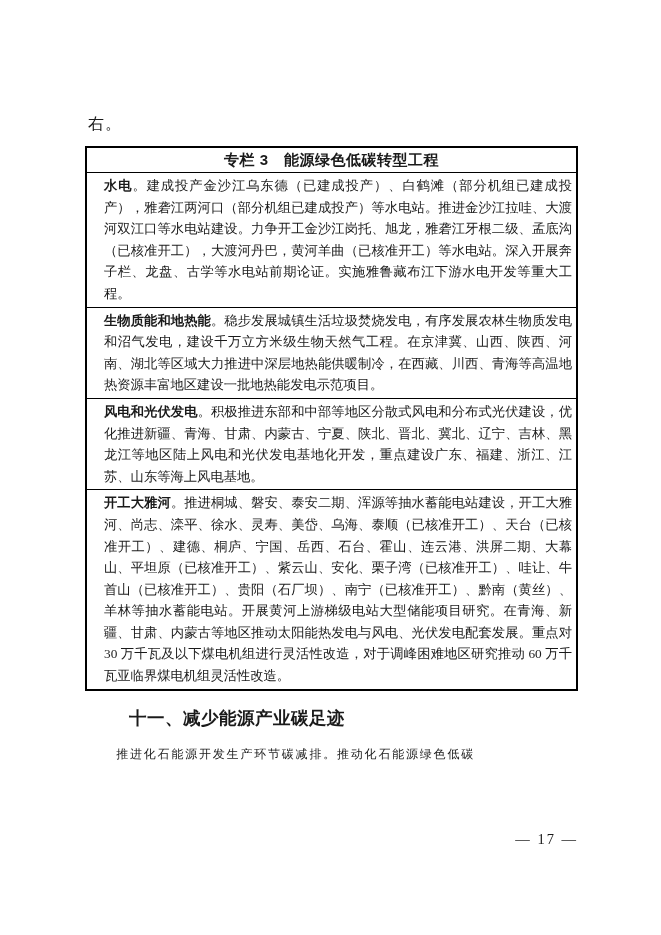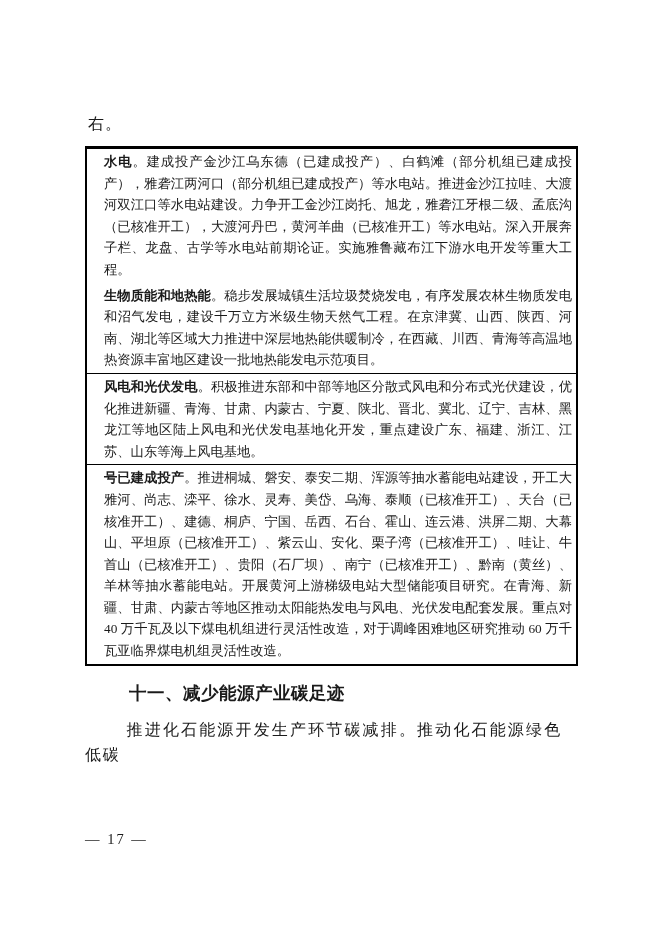--- a/index.html
+++ b/index.html
@@ -63,55 +63,56 @@
     margin: 15px 0 0 0;
     padding-left: 44px;
     font-family: Liberation Sans, sans-serif;
     font-weight: bold;
     font-size: 17.5px;
     line-height: 24px;
     letter-spacing: 0.5px;
   }
   .body-para {
     margin: 12px 16px 0 0;
-    font-size: 16px;
+    font-size: 12px;
     line-height: 25px;
     text-indent: 2.6em;
     letter-spacing: 1.8px;
     text-align: justify;
     text-justify: inter-character;
   }
   .page-number {
     position: absolute;
     left: 85px;
     width: 493px;
     top: 831px;
-    text-align: left;
+    text-align: right;
     font-size: 14.5px;
     letter-spacing: 2px;
   }
 </style>
 </head>
 <body>
 
 <div class="page">
   <div class="content">
 
     <div class="para-cont">右。</div>
 
     <div class="box">
+      <div class="box-header">专栏 3　能源绿色低碳转型工程</div>
 
       <div class="box-row"><span class="term">水电</span><span class="row-body">。建成投产金沙江乌东德（已建成投产）、白鹤滩（部分机组已建成投产），雅砻江两河口（部分机组已建成投产）等水电站。推进金沙江拉哇、大渡河双江口等水电站建设。力争开工金沙江岗托、旭龙，雅砻江牙根二级、孟底沟（已核准开工），大渡河丹巴，黄河羊曲（已核准开工）等水电站。深入开展奔子栏、龙盘、古学等水电站前期论证。实施雅鲁藏布江下游水电开发等重大工程。</span></div>
 
 
       <div class="box-row"><span class="term">生物质能和地热能</span><span class="row-body">。稳步发展城镇生活垃圾焚烧发电，有序发展农林生物质发电和沼气发电，建设千万立方米级生物天然气工程。在京津冀、山西、陕西、河南、湖北等区域大力推进中深层地热能供暖制冷，在西藏、川西、青海等高温地热资源丰富地区建设一批地热能发电示范项目。</span></div>
 
       <div class="box-row"><span class="term">风电和光伏发电</span><span class="row-body">。积极推进东部和中部等地区分散式风电和分布式光伏建设，优化推进新疆、青海、甘肃、内蒙古、宁夏、陕北、晋北、冀北、辽宁、吉林、黑龙江等地区陆上风电和光伏发电基地化开发，重点建设广东、福建、浙江、江苏、山东等海上风电基地。</span></div>
 
-      <div class="box-row"><span class="term">号已建成投产</span><span class="row-body">。推进桐城、磐安、泰安二期、浑源等抽水蓄能电站建设，开工大雅河、尚志、滦平、徐水、灵寿、美岱、乌海、泰顺（已核准开工）、天台（已核准开工）、建德、桐庐、宁国、岳西、石台、霍山、连云港、洪屏二期、大幕山、平坦原（已核准开工）、紫云山、安化、栗子湾（已核准开工）、哇让、牛首山（已核准开工）、贵阳（石厂坝）、南宁（已核准开工）、黔南（黄丝）、羊林等抽水蓄能电站。开展黄河上游梯级电站大型储能项目研究。在青海、新疆、甘肃、内蒙古等地区推动太阳能热发电与风电、光伏发电配套发展。重点对 40 万千瓦及以下煤电机组进行灵活性改造，对于调峰困难地区研究推动 60 万千瓦亚临界煤电机组灵活性改造。</span></div>
+      <div class="box-row"><span class="term">开工大雅河</span><span class="row-body">。推进桐城、磐安、泰安二期、浑源等抽水蓄能电站建设，开工大雅河、尚志、滦平、徐水、灵寿、美岱、乌海、泰顺（已核准开工）、天台（已核准开工）、建德、桐庐、宁国、岳西、石台、霍山、连云港、洪屏二期、大幕山、平坦原（已核准开工）、紫云山、安化、栗子湾（已核准开工）、哇让、牛首山（已核准开工）、贵阳（石厂坝）、南宁（已核准开工）、黔南（黄丝）、羊林等抽水蓄能电站。开展黄河上游梯级电站大型储能项目研究。在青海、新疆、甘肃、内蒙古等地区推动太阳能热发电与风电、光伏发电配套发展。重点对 30 万千瓦及以下煤电机组进行灵活性改造，对于调峰困难地区研究推动 60 万千瓦亚临界煤电机组灵活性改造。</span></div>
     </div>
 
     <h2 class="section-heading">十一、减少能源产业碳足迹</h2>
 
     <p class="body-para"><span class="lead">推进化石能源开发生产环节碳减排。</span><span>推动化石能源绿色低碳</span></p>
 
   </div>
 
   <div class="page-number">— 17 —</div>
 </div>

